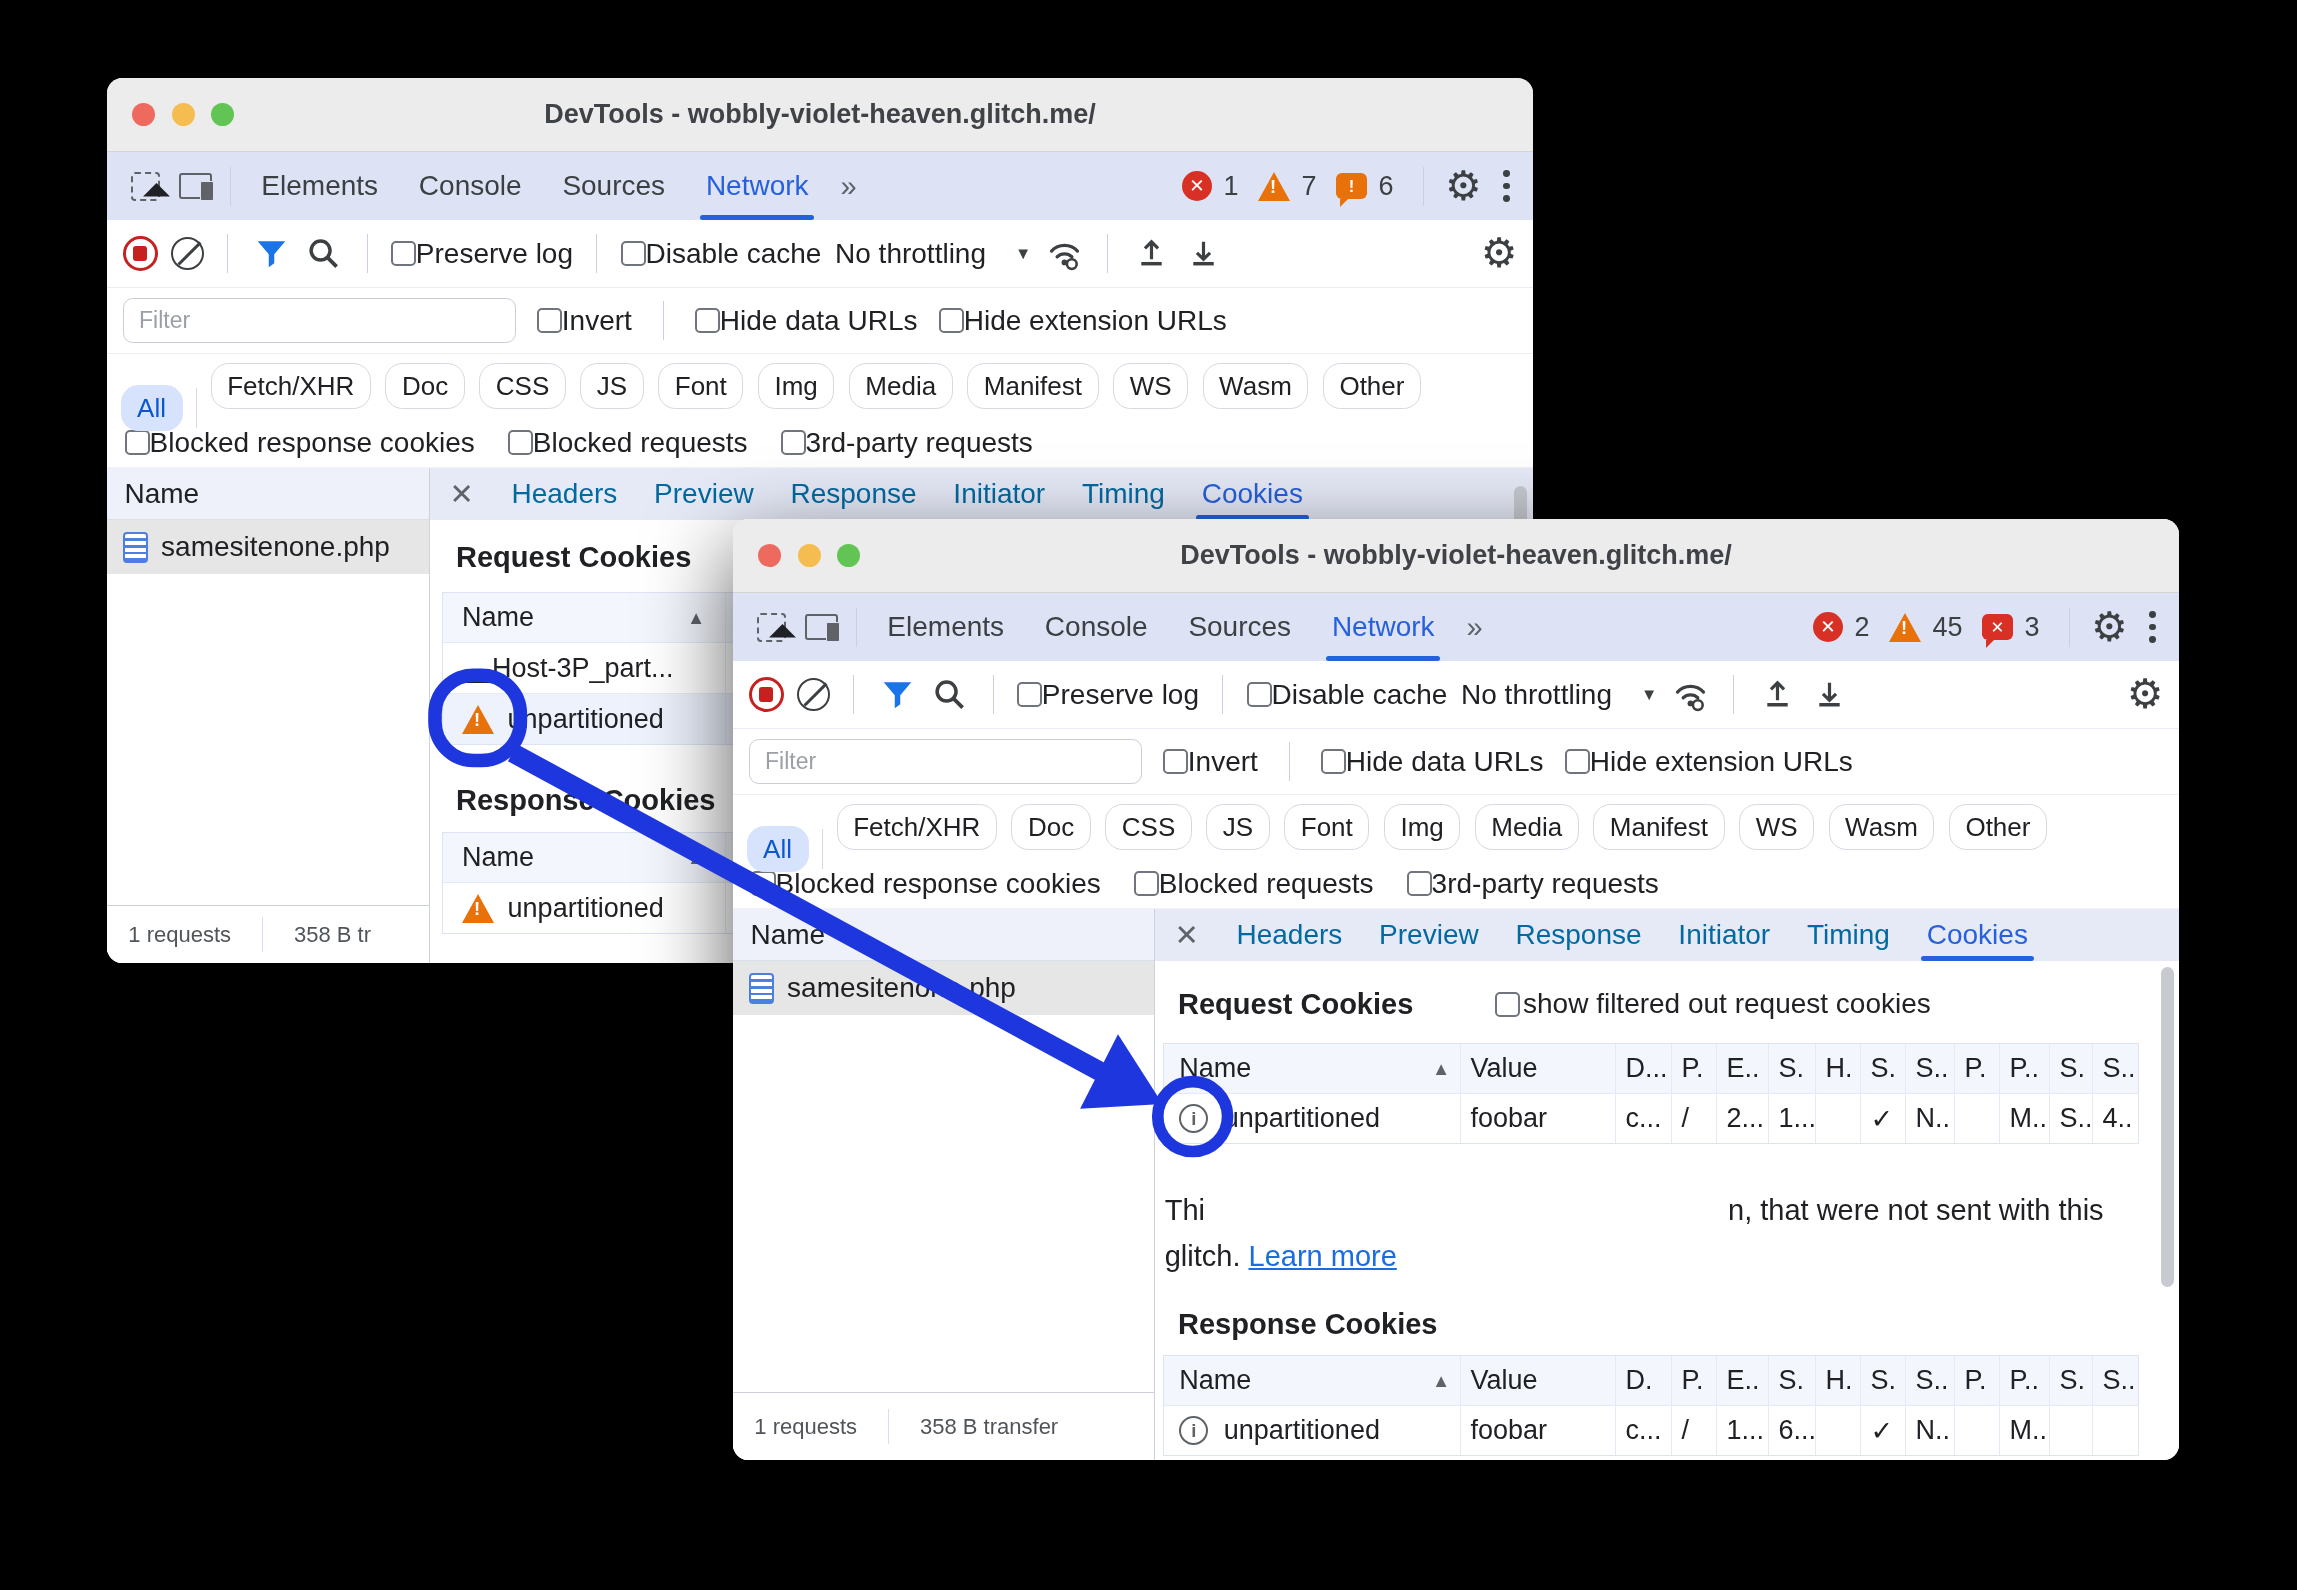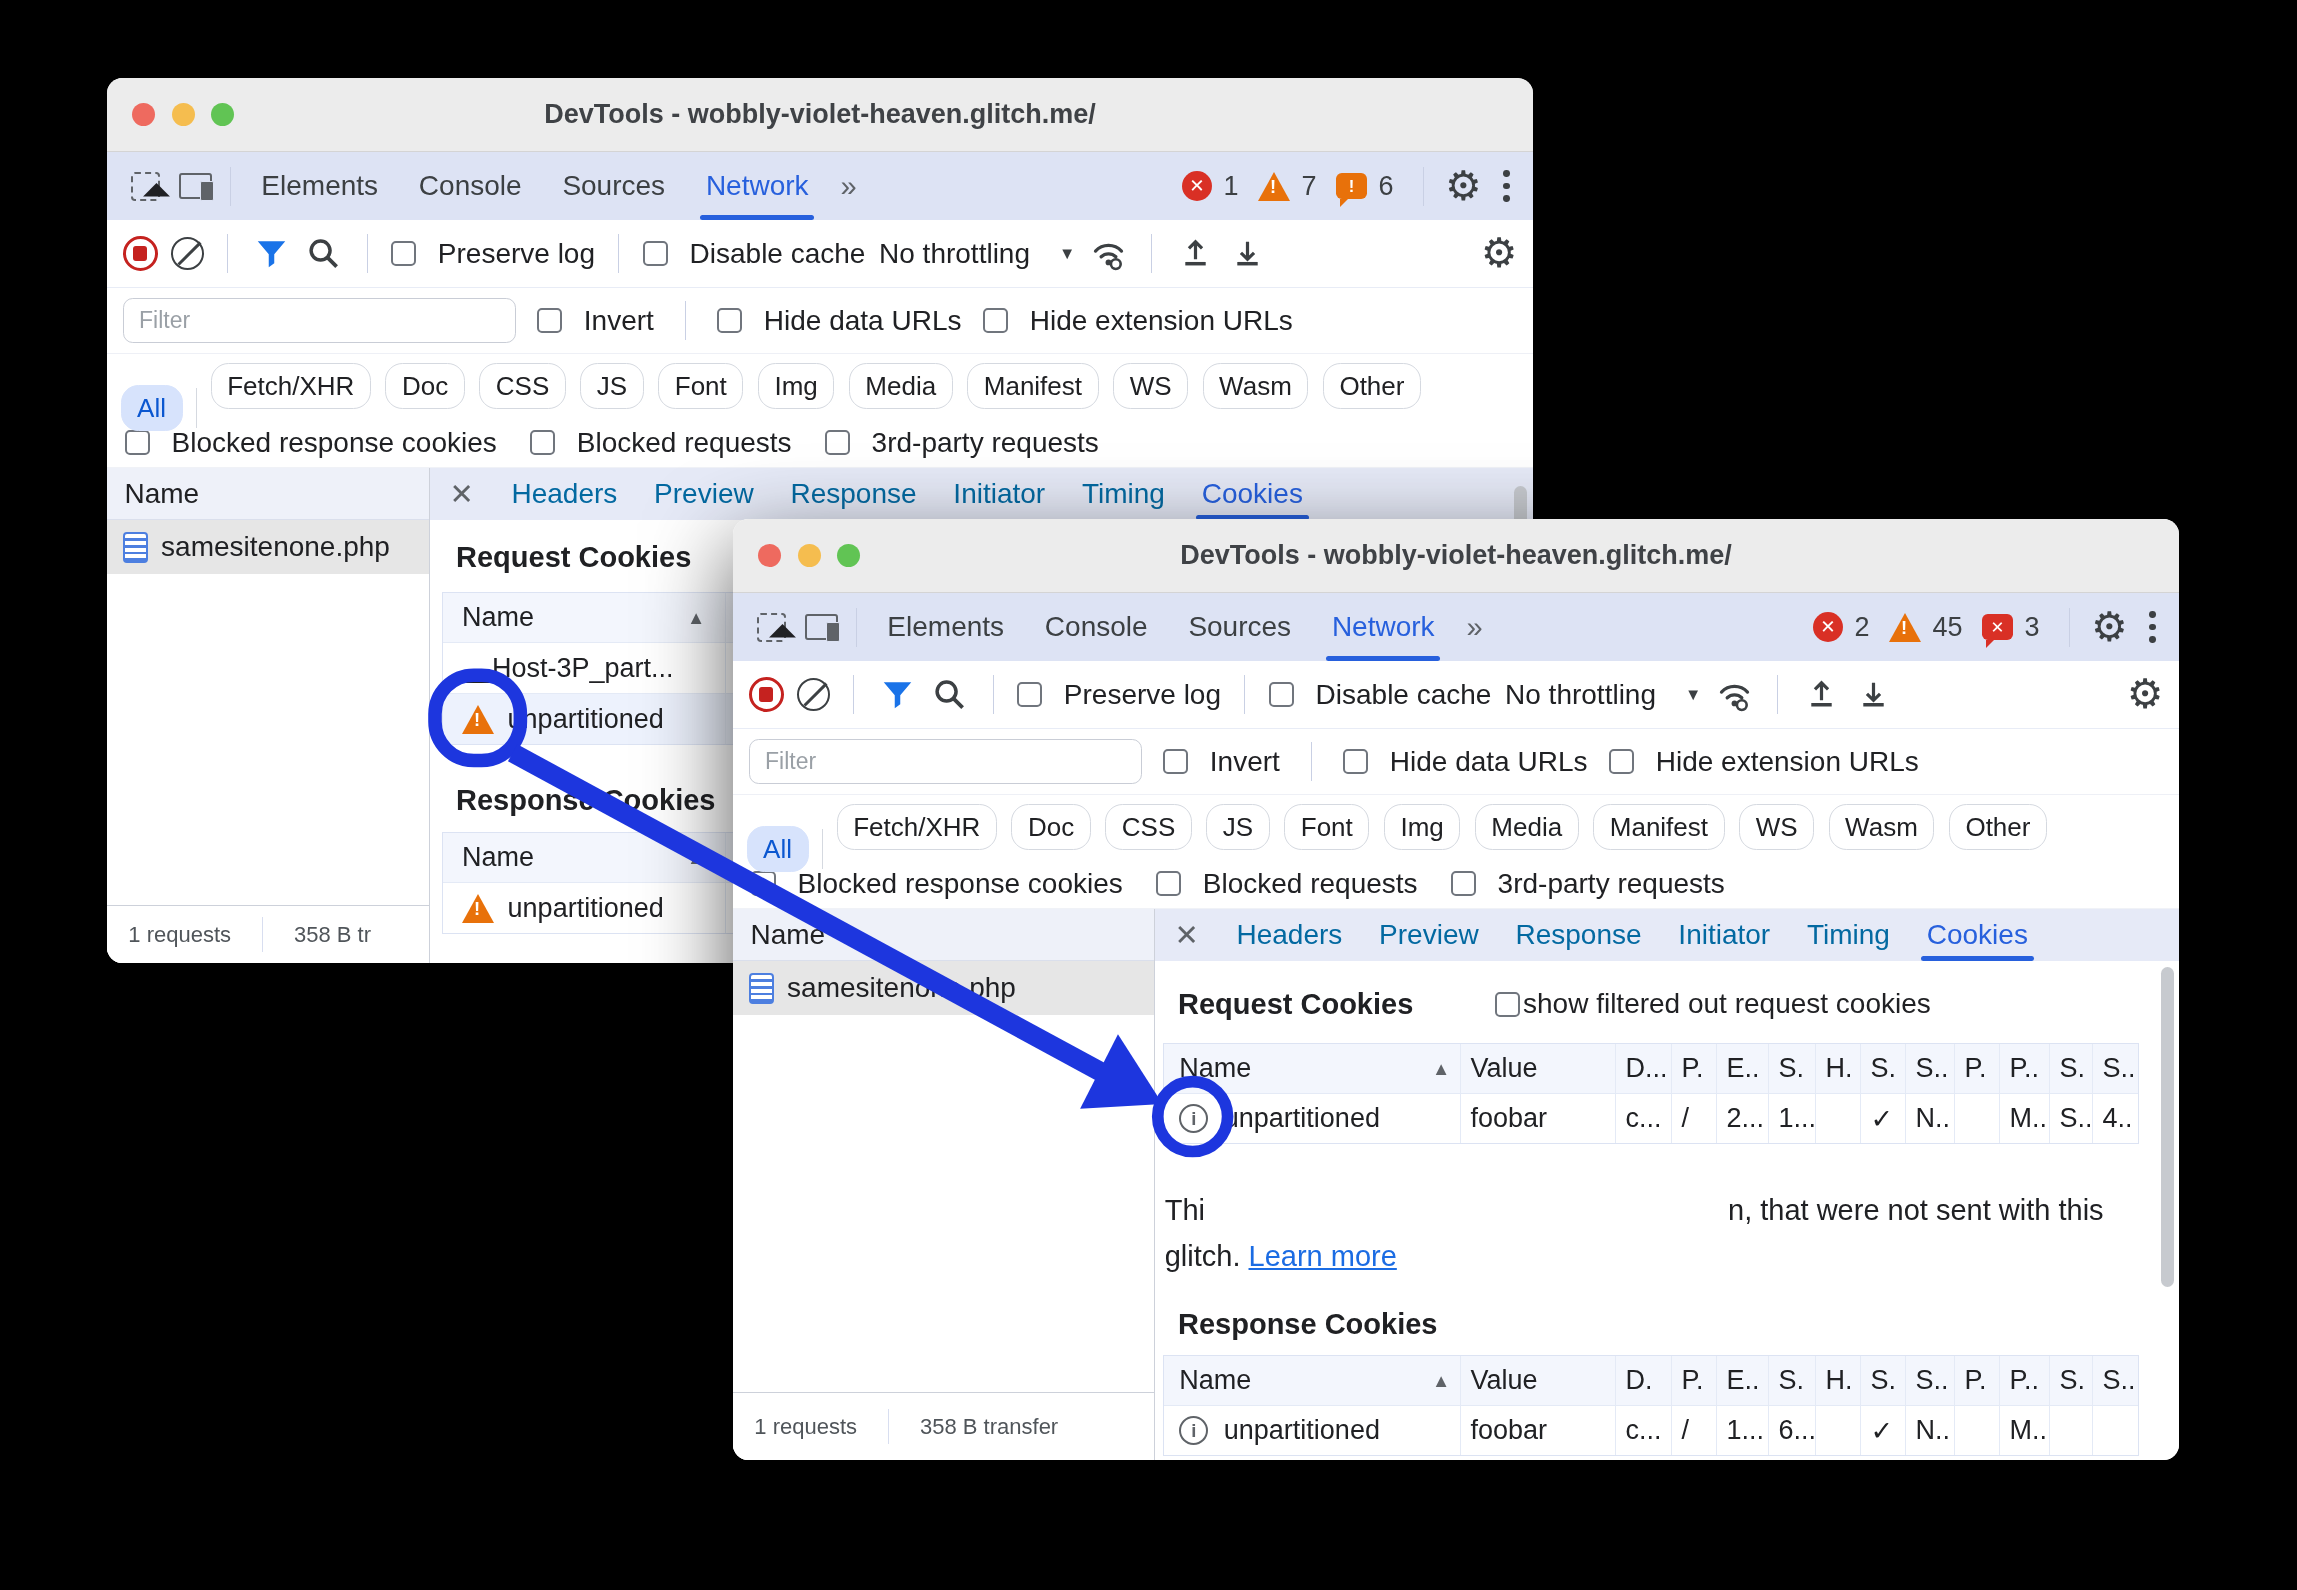--- a/index.html
+++ b/index.html
@@ -63,21 +63,21 @@
     display:flex; align-items:center; padding:0 15.5px; gap:13.6px; }
   .rec { width:35px; height:35px; border:3.9px solid #c5221f; border-radius:50%;
     display:flex; align-items:center; justify-content:center; }
   .rec i { width:14.6px; height:14.6px; background:#c5221f; border-radius:2.9px; }
   .clear { width:33px; height:33px; border:2.9px solid #3c4043; border-radius:50%; position:relative; }
   .clear::after { content:""; position:absolute; left:50%; top:-1px; bottom:-1px; width:2.9px;
     background:#3c4043; transform:rotate(45deg); }
   .toolicon { width:39px; height:43px; display:flex; align-items:center; justify-content:center; }
   .lbl { font-size:28px; color:#202124; white-space:nowrap; }
   .cb { width:25px; height:25px; border:2.9px solid #70757d; border-radius:4.9px; background:#fff; flex:none; }
-  .cb-item { display:flex; align-items:center; gap:22px; }
+  .cb-item { display:flex; align-items:center; gap:0; }
   .caret { font-size:16.5px; color:#3c4043; margin-left:15.5px; }
   .push-right { margin-left:auto; }
 
   
   .filter-row { height:66px; background:#fff; border-bottom:1px solid #eef0f6;
     display:flex; align-items:center; padding:0 15.5px; gap:21.3px; }
   .filter-input { width:393px; height:45px; border:1.9px solid #c9cdd6; border-radius:9.7px;
     font-size:23px; padding:0 15.5px; color:#202124; outline:none;
     font-family:"Liberation Sans","DejaVu Sans",sans-serif; }
   .filter-input::placeholder { color:#9aa0a6; }

